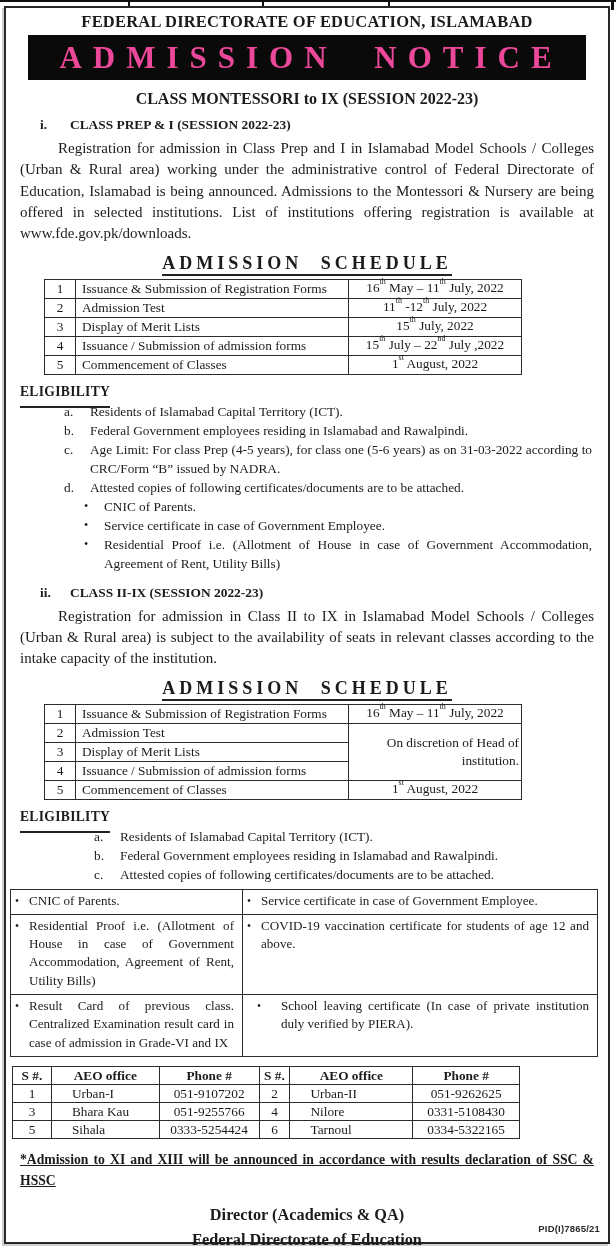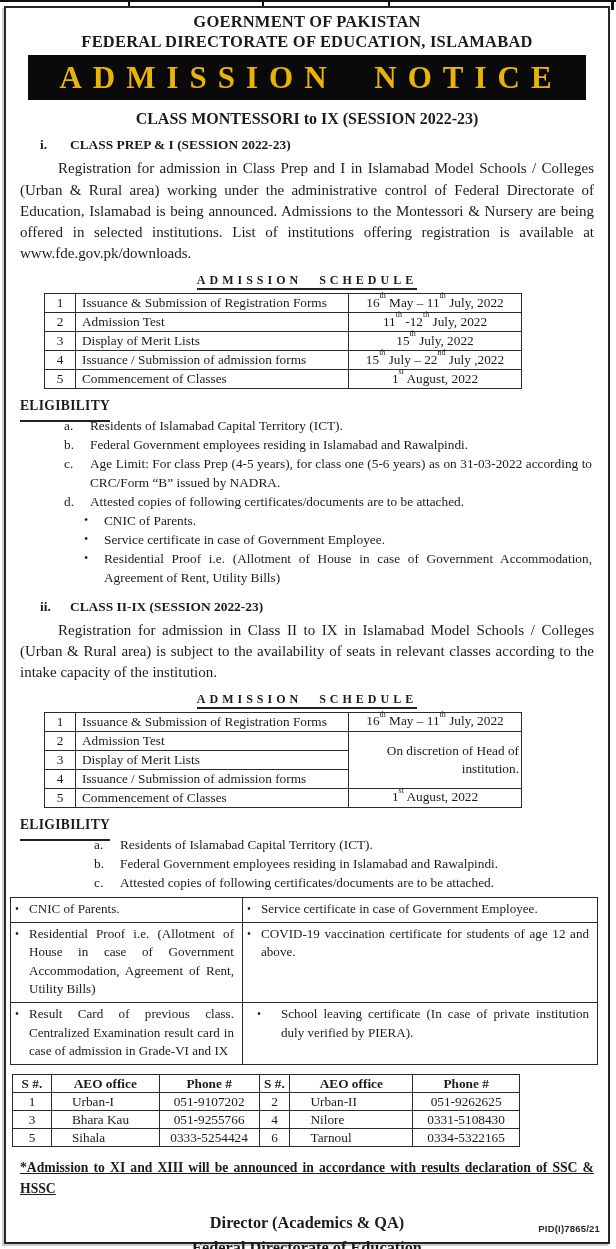--- a/index.html
+++ b/index.html
@@ -22,32 +22,32 @@
     width: 606px; height: 1238px;
     border: 2px solid #272727;
     box-shadow: -2px 2px 0 0 #cfcfcf;
     background: #fff;
     padding: 4px 14px 0 14px;
   }
 
   .gov-line { text-align: center; font-weight: bold; font-size: 16.5px; line-height: 1.22; letter-spacing: 0.2px; }
   .banner {
     margin: 3px 8px 10px 8px; height: 45px;
-    background: #0a0a0a; color: #eab308;
+    background: #0a0a0a; color: #ec4899;
     display: flex; align-items: center; justify-content: center;
     font-size: 31px; font-weight: bold; letter-spacing: 11px; word-spacing: 18px;
     white-space: nowrap; padding-left: 8px;
   }
   .subtitle { text-align: center; font-weight: bold; font-size: 16px; margin-top: 3px; }
 
   .sec-head { display: flex; font-weight: bold; font-size: 13.4px; margin: 9px 0 0 6px; }
   .sec-head .num { width: 44px; text-align: left; padding-left: 14px; }
   .para { font-size: 15px; line-height: 1.42; text-align: justify; text-indent: 38px; margin-top: 5px; }
 
-  .sched-head { text-align: center; font-weight: bold; font-size: 12px; margin: 8px 0 5px 0; }
+  .sched-head { text-align: center; font-weight: bold; font-size: 18px; margin: 8px 0 5px 0; }
   .sched-head span { letter-spacing: 4px; word-spacing: 10px; border-bottom: 2px solid #222; padding-bottom: 1px; }
 
   table { border-collapse: collapse; }
   table.schedule { margin-left: 24px; width: 478px; font-size: 13.3px; }
   table.schedule td { border: 1.5px solid #2b2b2b; padding: 0 6px; height: 19px; }
   table.schedule td.no { width: 31px; text-align: center; padding: 0; }
   table.schedule td.date { width: 173px; text-align: center; padding: 0 2px; }
   table.schedule td.merged { text-align: right; vertical-align: middle; line-height: 1.35; }
   sup { font-size: 60%; position: relative; top: -0.45em; letter-spacing: 0; }
 
@@ -89,21 +89,20 @@
 <body>
 
 <div class="top-rule"></div>
 <div class="tick t1"></div>
 <div class="tick t2"></div>
 <div class="tick t3"></div>
 <div class="tick t4"></div>
 
 <div class="frame">
 
-  <div class="gov-line">GOERNMENT OF PAKISTAN</div>
   <div class="gov-line">FEDERAL DIRECTORATE OF EDUCATION, ISLAMABAD</div>
   <div class="banner">ADMISSION NOTICE</div>
   <div class="subtitle">CLASS MONTESSORI to IX (SESSION 2022-23)</div>
 
   <div class="sec-head">
     <span class="num">i.</span>
     <span>CLASS PREP &amp; I (SESSION 2022-23)</span>
   </div>
   <div class="para">Registration for admission in Class Prep and I in Islamabad Model Schools / Colleges (Urban &amp; Rural area) working under the administrative control of Federal Directorate of Education, Islamabad is being announced. Admissions to the Montessori &amp; Nursery are being offered in selected institutions.  List of institutions offering registration is available at www.fde.gov.pk/downloads.</div>
 

